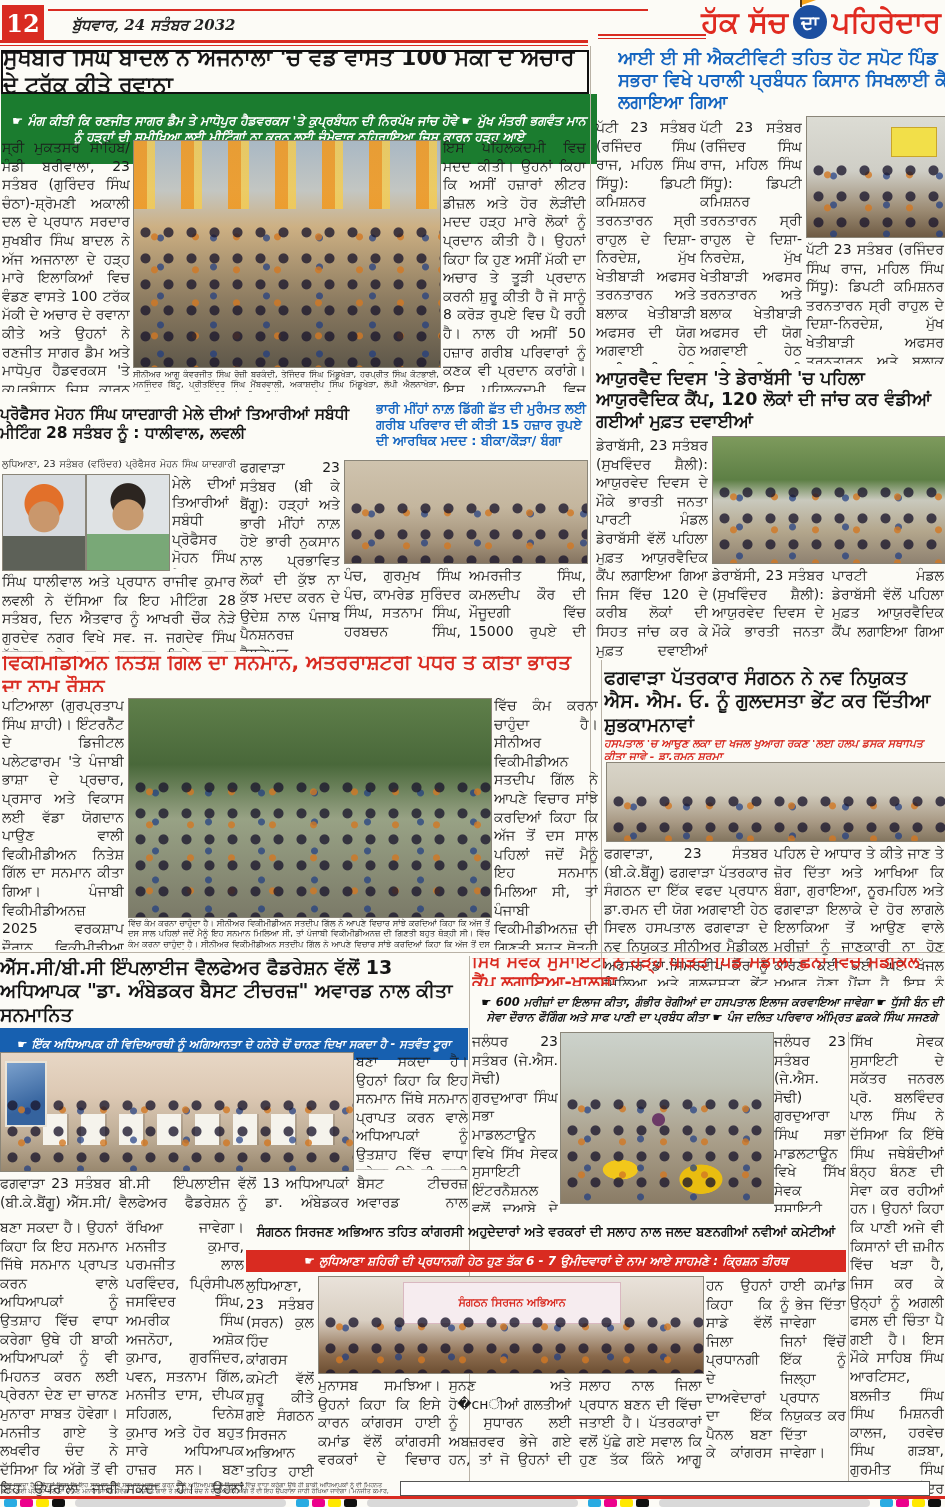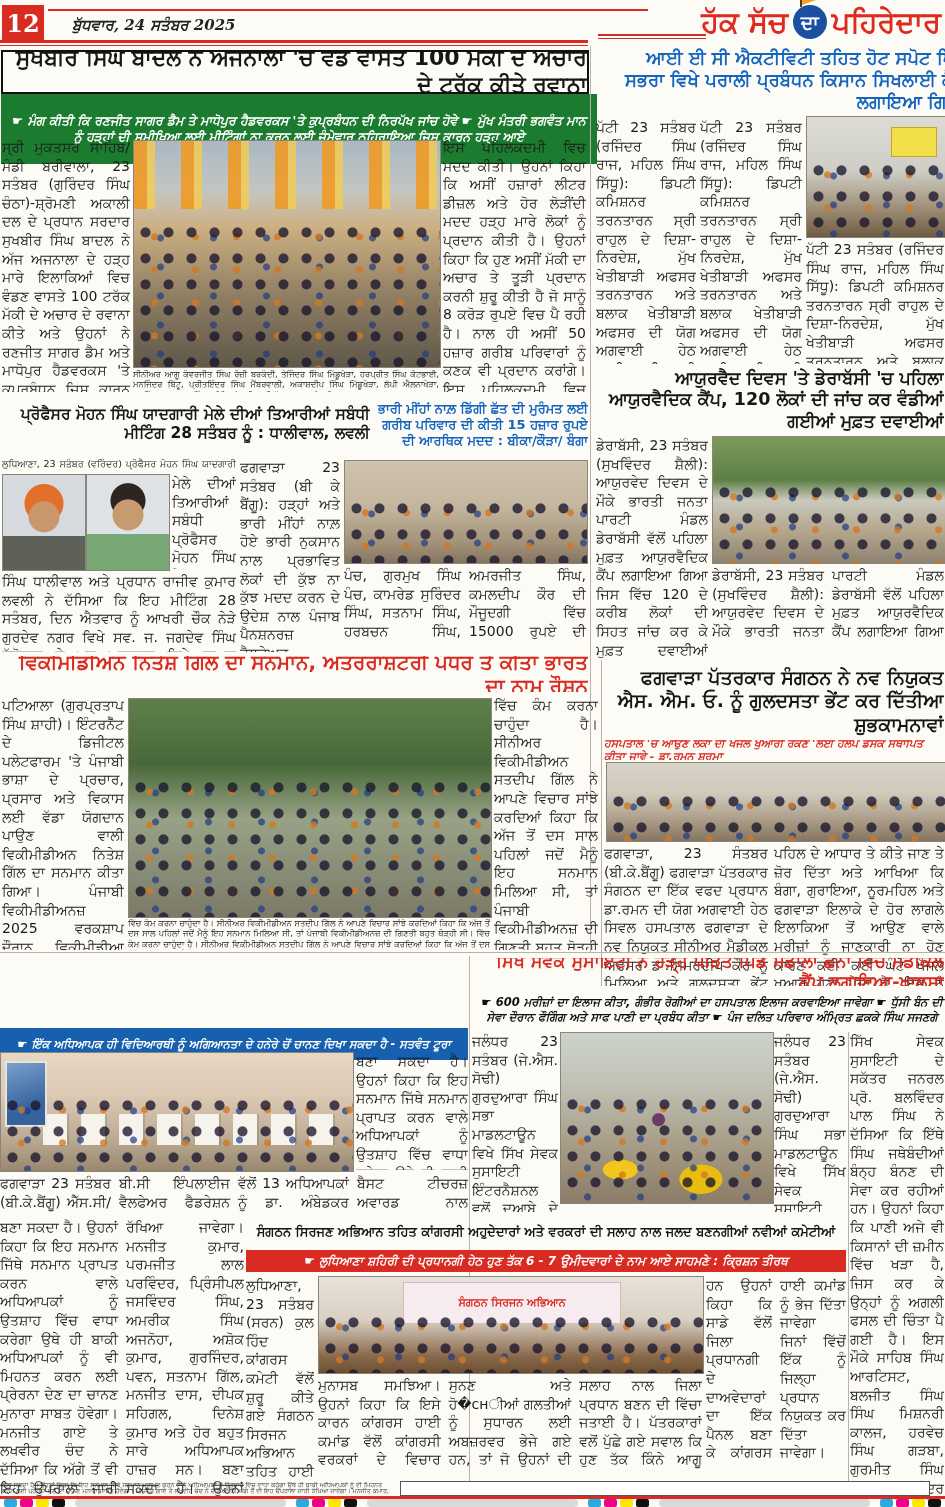--- a/index.html
+++ b/index.html
@@ -1,21 +1,21 @@
 <!DOCTYPE html>
 <html><head>
 <meta charset="utf-8">
 <style>
   html,body{margin:0;padding:0;background:#9a9a9a;}
   #page{position:relative;width:945px;height:1507px;background:#fcfbf6;margin:0 auto;overflow:hidden;
         font-family:"DejaVu Sans","Liberation Sans",sans-serif;color:#161616;}
   .abs{position:absolute;}
   .txt{font-size:14px;line-height:1.33;text-align:justify;overflow:hidden;color:#1c1c1c;}
   .tiny{font-size:8.3px;line-height:1.25;}
-  .hl{display:flex;align-items:center;justify-content:center;text-align:right;font-weight:700;overflow:hidden;line-height:1.22;}
+  .hl{display:flex;align-items:center;justify-content:center;text-align:left;font-weight:700;overflow:hidden;line-height:1.22;}
   .bar{display:flex;align-items:center;justify-content:center;text-align:center;font-weight:700;font-style:italic;overflow:hidden;line-height:1.25;}
   .cols2{column-count:2;column-gap:8px;column-fill:auto;}
   .cols3{column-count:3;column-gap:8px;column-fill:auto;}
   .cols4{column-count:4;column-gap:8px;column-fill:auto;}
   .vline{background:#b9b2a6;width:1px;}
   .hline{background:#b9b2a6;height:1px;}
 
   
   .pgnum{left:2px;top:5px;width:42px;height:37px;background:#d92b21;color:#fff;display:flex;align-items:center;justify-content:center;
          font-size:24px;font-weight:700;font-family:"DejaVu Serif","Liberation Serif",serif;}
@@ -137,21 +137,21 @@
   .chip{width:13px;height:8px;border-radius:2px;}
   .graybar{flex:1;height:8px;border-radius:4px;background:#d9d9d9;margin:0 6px;}
 </style>
 </head>
 <body>
 
 <div id="page">
 
   <div class="abs pgnum">12</div>
   <div class="abs m-rule"></div>
-  <div class="abs date">ਬੁੱਧਵਾਰ, 24 ਸਤੰਬਰ 2025</div>
+  <div class="abs date">ਬੁੱਧਵਾਰ, 24 ਸਤੰਬਰ 2032</div>
   <div class="abs logo">
     <span>ਹੱਕ ਸੱਚ</span>
     <span class="da">
       <span class="flagpole"></span>
       <span class="flag"></span>
       <span>ਦਾ</span>
     </span>
     <span>ਪਹਿਰੇਦਾਰ</span>
   </div>
   <div class="abs logo-under"></div>
@@ -199,20 +199,21 @@
 
   <div class="abs subG">ਹਸਪਤਾਲ 'ਚ ਆਉਣ ਲੋਕਾਂ ਦੀ ਖੱਜਲ ਖੁਆਰੀ ਰੋਕਣ 'ਲਈ ਹੈਲਪ ਡੈਸਕ ਸਥਾਪਿਤ ਕੀਤਾ ਜਾਵੇ - ਡਾ.ਰਮਨ ਸ਼ਰਮਾ</div>
   <div class="abs hl hlG">ਫਗਵਾੜਾ ਪੱਤਰਕਾਰ ਸੰਗਠਨ ਨੇ ਨਵ ਨਿਯੁਕਤ ਐਸ. ਐਮ. ਓ. ਨੂੰ ਗੁਲਦਸਤਾ ਭੇਂਟ ਕਰ ਦਿੱਤੀਆ ਸ਼ੁਭਕਾਮਨਾਵਾਂ</div>
   <div class="abs photo crowd ph-g"></div>
   <div class="abs txt colG1">ਫਗਵਾੜਾ, 23 ਸੰਤਬਰ (ਬੀ.ਕੇ.ਬੈਂਗੂ) ਫਗਵਾੜਾ ਪੱਤਰਕਾਰ ਸੰਗਠਨ ਦਾ ਇੱਕ ਵਫਦ ਪ੍ਰਧਾਨ ਡਾ.ਰਮਨ ਦੀ ਯੋਗ ਅਗਵਾਈ ਹੇਠ ਸਿਵਲ ਹਸਪਤਾਲ ਫਗਵਾੜਾ ਦੇ ਨਵ ਨਿਯੁਕਤ ਸੀਨੀਅਰ ਮੈਡੀਕਲ ਅਫਸਰ ਡਾ.ਸਿਮਰਦੀਪ ਕੌਰ ਨੂੰ ਮਿਲਿਆ ਅਤੇ ਗੁਲਦਸਤਾ ਭੇਂਟ ਕਰ ਸ਼ੁਭਕਾਮਨਾਵਾਂ ਦਿੱਤੀਆਂ। ਇਸ ਮੌਕੇ ਪ੍ਰਧਾਨ ਨੇ ਹਸਪਤਾਲ ਵਿਖੇ ਆਉਣ ਵਾਲੇ ਮਰੀਜ਼ਾਂ ਨੂੰ ਕੋਈ ਵੀ ਮੁਸ਼ਕਿਲ ਦਰਪੇਸ਼ ਨਾ ਆਵੇ ਦੀ ਅਪੀਲ ਕੀਤੀ। ਫਗਵਾੜਾ, 23 ਸੰਤਬਰ (ਬੀ.ਕੇ.ਬੈਂਗੂ) ਫਗਵਾੜਾ ਪੱਤਰਕਾਰ ਸੰਗਠਨ ਦਾ ਇੱਕ ਵਫਦ ਪ੍ਰਧਾਨ ਡਾ.ਰਮਨ ਦੀ ਯੋਗ ਅਗਵਾਈ ਹੇਠ ਸਿਵਲ ਹਸਪਤਾਲ ਫਗਵਾੜਾ ਦੇ ਨਵ ਨਿਯੁਕਤ ਸੀਨੀਅਰ ਮੈਡੀਕਲ ਅਫਸਰ ਡਾ.ਸਿਮਰਦੀਪ ਕੌਰ ਨੂੰ ਮਿਲਿਆ ਅਤੇ ਗੁਲਦਸਤਾ ਭੇਂਟ ਕਰ ਸ਼ੁਭਕਾਮਨਾਵਾਂ ਦਿੱਤੀਆਂ। ਇਸ ਮੌਕੇ ਪ੍ਰਧਾਨ ਨੇ ਹਸਪਤਾਲ ਵਿਖੇ ਆਉਣ ਵਾਲੇ ਮਰੀਜ਼ਾਂ ਨੂੰ ਕੋਈ ਵੀ ਮੁਸ਼ਕਿਲ ਦਰਪੇਸ਼ ਨਾ ਆਵੇ ਦੀ ਅਪੀਲ ਕੀਤੀ।</div>
   <div class="abs txt colG2">ਪਹਿਲ ਦੇ ਆਧਾਰ ਤੇ ਕੀਤੇ ਜਾਣ ਤੇ ਜ਼ੋਰ ਦਿੱਤਾ ਅਤੇ ਆਖਿਆ ਕਿ ਬੰਗਾ, ਗੁਰਾਇਆ, ਨੂਰਮਹਿਲ ਅਤੇ ਫਗਵਾੜਾ ਇਲਾਕੇ ਦੇ ਹੋਰ ਲਾਗਲੇ ਇਲਾਕਿਆ ਤੋਂ ਆਉਣ ਵਾਲੇ ਮਰੀਜ਼ਾਂ ਨੂੰ ਜਾਣਕਾਰੀ ਨਾ ਹੋਣ ਕਾਰਣ ਕਈ ਕਈ ਘੰਟੇ ਖੱਜਲ ਖੁਆਰ ਹੋਣਾ ਪੈਂਦਾ ਹੈ, ਇਸ ਨੂੰ ਰੋਕਣ ਲਈ ਹੈਲਪ ਡੈਸਕ ਸਥਾਪਿਤ ਕੀਤਾ ਜਾਵੇ। ਇਸ ਮੌਕੇ ਮੋਹਿਤ ਸ਼ਰਮਾ, ਸੁਸ਼ੀਲ ਸ਼ਰਮਾ, ਕਮਲਦੀਪ ਸਿੰਘ, ਜੀਵਨ ਸੰਧਾ ਅਤੇ ਹੋਰ ਮੈਂਬਰ ਹਾਜ਼ਰ ਸਨ। ਪਹਿਲ ਦੇ ਆਧਾਰ ਤੇ ਕੀਤੇ ਜਾਣ ਤੇ ਜ਼ੋਰ ਦਿੱਤਾ ਅਤੇ ਆਖਿਆ ਕਿ ਬੰਗਾ, ਗੁਰਾਇਆ, ਨੂਰਮਹਿਲ ਅਤੇ ਫਗਵਾੜਾ ਇਲਾਕੇ ਦੇ ਹੋਰ ਲਾਗਲੇ ਇਲਾਕਿਆ ਤੋਂ ਆਉਣ ਵਾਲੇ ਮਰੀਜ਼ਾਂ ਨੂੰ ਜਾਣਕਾਰੀ ਨਾ ਹੋਣ ਕਾਰਣ ਕਈ ਕਈ ਘੰਟੇ ਖੱਜਲ ਖੁਆਰ ਹੋਣਾ ਪੈਂਦਾ ਹੈ, ਇਸ ਨੂੰ ਰੋਕਣ ਲਈ ਹੈਲਪ ਡੈਸਕ ਸਥਾਪਿਤ ਕੀਤਾ ਜਾਵੇ। ਇਸ ਮੌਕੇ ਮੋਹਿਤ ਸ਼ਰਮਾ, ਸੁਸ਼ੀਲ ਸ਼ਰਮਾ, ਕਮਲਦੀਪ ਸਿੰਘ, ਜੀਵਨ ਸੰਧਾ ਅਤੇ ਹੋਰ ਮੈਂਬਰ ਹਾਜ਼ਰ ਸਨ।</div>
 
   <div class="abs hline" style="left:0;top:952px;width:945px;"></div>
   <div class="abs vline" style="left:469px;top:956px;height:544px;"></div>
 
+  <div class="abs hl hlH">ਐੱਸ.ਸੀ/ਬੀ.ਸੀ ਇੰਪਲਾਈਜ ਵੈਲਫੇਅਰ ਫੈਡਰੇਸ਼ਨ ਵੱਲੋਂ 13 ਅਧਿਆਪਕ "ਡਾ. ਅੰਬੇਡਕਰ ਬੈਸਟ ਟੀਚਰਜ਼" ਅਵਾਰਡ ਨਾਲ ਕੀਤਾ ਸਨਮਾਨਿਤ</div>
   <div class="abs bar blueH">☛ ਇੱਕ ਅਧਿਆਪਕ ਹੀ ਵਿਦਿਆਰਥੀ ਨੂੰ ਅਗਿਆਨਤਾ ਦੇ ਹਨੇਰੇ ਚੋਂ ਚਾਨਣ ਦਿਖਾ ਸਕਦਾ ਹੈ - ਸਤਵੰਤ ਟੂਰਾ</div>
   <div class="abs photo crowd ph-h">
       <span class="ambedkar"></span>
     </div>
   <div class="abs txt colH1">ਬਣਾ ਸਕਦਾ ਹੈ। ਉਹਨਾਂ ਕਿਹਾ ਕਿ ਇਹ ਸਨਮਾਨ ਜਿੱਥੇ ਸਨਮਾਨ ਪ੍ਰਾਪਤ ਕਰਨ ਵਾਲੇ ਅਧਿਆਪਕਾਂ ਨੂੰ ਉਤਸ਼ਾਹ ਵਿੱਚ ਵਾਧਾ ਕਰੇਗਾ ਉਥੇ ਹੀ ਬਾਕੀ ਅਧਿਆਪਕਾਂ ਨੂੰ ਵੀ ਮਿਹਨਤ ਕਰਨ ਲਈ ਪ੍ਰੇਰਨਾ ਦੇਣ ਦਾ ਚਾਨਣ ਮੁਨਾਰਾ ਸਾਬਤ ਹੋਵੇਗਾ। ਮਨਜੀਤ ਗਾਏ ਤੇ ਲਖਵੀਰ ਚੰਦ ਨੇ ਦੱਸਿਆ ਕਿ ਅੱਗੇ ਤੋਂ ਵੀ ਇਹ ਉਪਰਾਲਾ ਜਾਰੀ ਰੱਖਿਆ ਜਾਵੇਗਾ। ਮਨਜੀਤ ਕੁਮਾਰ, ਪਰਮਜੀਤ ਲਾਲ ਪਰਵਿੰਦਰ, ਪ੍ਰਿੰਸੀਪਲ ਜਸਵਿੰਦਰ ਸਿੰਘ, ਅਮਰੀਕ ਸਿੰਘ ਅਜਨੋਹਾ, ਅਸ਼ੋਕ ਕੁਮਾਰ, ਗੁਰਜਿੰਦਰ, ਪਵਨ, ਸਤਨਾਮ ਗਿੱਲ, ਮਨਜੀਤ ਦਾਸ, ਦੀਪਕ ਸਹਿਗਲ, ਦਿਨੇਸ਼ ਕੁਮਾਰ ਅਤੇ ਹੋਰ ਬਹੁਤ ਸਾਰੇ ਅਧਿਆਪਕ ਹਾਜ਼ਰ ਸਨ।</div>
   <div class="abs txt stripH cols4">ਫਗਵਾੜਾ 23 ਸਤੰਬਰ (ਬੀ.ਕੇ.ਬੈਂਗੂ) ਐੱਸ.ਸੀ/ਬੀ.ਸੀ ਇੰਪਲਾਈਜ ਵੈਲਫੇਅਰ ਫੈਡਰੇਸ਼ਨ ਵੱਲੋਂ 13 ਅਧਿਆਪਕਾਂ ਨੂੰ ਡਾ. ਅੰਬੇਡਕਰ ਬੈਸਟ ਟੀਚਰਜ਼ ਅਵਾਰਡ ਨਾਲ ਸਨਮਾਨਿਤ ਕੀਤਾ ਗਿਆ। ਇਸ ਮੌਕੇ ਲੈਕਚਰਾਰ ਸਰੀਰਕ ਸਿੱਖਿਆ ਸ ਸ ਸ ਸ ਮੰਢਾਲੀ ਸ਼ਹੀਦ ਭਗਤ ਸਿੰਘ ਨਗਰ ਅਤੇ ਬਹੁਤ ਸਾਰੇ ਅਧਿਆਪਕ ਹਾਜ਼ਰ ਸਨ। ਫਗਵਾੜਾ 23 ਸਤੰਬਰ (ਬੀ.ਕੇ.ਬੈਂਗੂ) ਐੱਸ.ਸੀ/ਬੀ.ਸੀ ਇੰਪਲਾਈਜ ਵੈਲਫੇਅਰ ਫੈਡਰੇਸ਼ਨ ਵੱਲੋਂ 13 ਅਧਿਆਪਕਾਂ ਨੂੰ ਡਾ. ਅੰਬੇਡਕਰ ਬੈਸਟ ਟੀਚਰਜ਼ ਅਵਾਰਡ ਨਾਲ ਸਨਮਾਨਿਤ ਕੀਤਾ ਗਿਆ। ਇਸ ਮੌਕੇ ਲੈਕਚਰਾਰ ਸਰੀਰਕ ਸਿੱਖਿਆ ਸ ਸ ਸ ਸ ਮੰਢਾਲੀ ਸ਼ਹੀਦ ਭਗਤ ਸਿੰਘ ਨਗਰ ਅਤੇ ਬਹੁਤ ਸਾਰੇ ਅਧਿਆਪਕ ਹਾਜ਼ਰ ਸਨ।</div>
   <div class="abs txt colsH2 cols2">ਬਣਾ ਸਕਦਾ ਹੈ। ਉਹਨਾਂ ਕਿਹਾ ਕਿ ਇਹ ਸਨਮਾਨ ਜਿੱਥੇ ਸਨਮਾਨ ਪ੍ਰਾਪਤ ਕਰਨ ਵਾਲੇ ਅਧਿਆਪਕਾਂ ਨੂੰ ਉਤਸ਼ਾਹ ਵਿੱਚ ਵਾਧਾ ਕਰੇਗਾ ਉਥੇ ਹੀ ਬਾਕੀ ਅਧਿਆਪਕਾਂ ਨੂੰ ਵੀ ਮਿਹਨਤ ਕਰਨ ਲਈ ਪ੍ਰੇਰਨਾ ਦੇਣ ਦਾ ਚਾਨਣ ਮੁਨਾਰਾ ਸਾਬਤ ਹੋਵੇਗਾ। ਮਨਜੀਤ ਗਾਏ ਤੇ ਲਖਵੀਰ ਚੰਦ ਨੇ ਦੱਸਿਆ ਕਿ ਅੱਗੇ ਤੋਂ ਵੀ ਇਹ ਉਪਰਾਲਾ ਜਾਰੀ ਰੱਖਿਆ ਜਾਵੇਗਾ। ਮਨਜੀਤ ਕੁਮਾਰ, ਪਰਮਜੀਤ ਲਾਲ ਪਰਵਿੰਦਰ, ਪ੍ਰਿੰਸੀਪਲ ਜਸਵਿੰਦਰ ਸਿੰਘ, ਅਮਰੀਕ ਸਿੰਘ ਅਜਨੋਹਾ, ਅਸ਼ੋਕ ਕੁਮਾਰ, ਗੁਰਜਿੰਦਰ, ਪਵਨ, ਸਤਨਾਮ ਗਿੱਲ, ਮਨਜੀਤ ਦਾਸ, ਦੀਪਕ ਸਹਿਗਲ, ਦਿਨੇਸ਼ ਕੁਮਾਰ ਅਤੇ ਹੋਰ ਬਹੁਤ ਸਾਰੇ ਅਧਿਆਪਕ ਹਾਜ਼ਰ ਸਨ। ਬਣਾ ਸਕਦਾ ਹੈ। ਉਹਨਾਂ ਕਿਹਾ ਕਿ ਇਹ ਸਨਮਾਨ ਜਿੱਥੇ ਸਨਮਾਨ ਪ੍ਰਾਪਤ ਕਰਨ ਵਾਲੇ ਅਧਿਆਪਕਾਂ ਨੂੰ ਉਤਸ਼ਾਹ ਵਿੱਚ ਵਾਧਾ ਕਰੇਗਾ ਉਥੇ ਹੀ ਬਾਕੀ ਅਧਿਆਪਕਾਂ ਨੂੰ ਵੀ ਮਿਹਨਤ ਕਰਨ ਲਈ ਪ੍ਰੇਰਨਾ ਦੇਣ ਦਾ ਚਾਨਣ ਮੁਨਾਰਾ ਸਾਬਤ ਹੋਵੇਗਾ। ਮਨਜੀਤ ਗਾਏ ਤੇ ਲਖਵੀਰ ਚੰਦ ਨੇ ਦੱਸਿਆ ਕਿ ਅੱਗੇ ਤੋਂ ਵੀ ਇਹ ਉਪਰਾਲਾ ਜਾਰੀ ਰੱਖਿਆ ਜਾਵੇਗਾ। ਮਨਜੀਤ ਕੁਮਾਰ, ਪਰਮਜੀਤ ਲਾਲ ਪਰਵਿੰਦਰ, ਪ੍ਰਿੰਸੀਪਲ ਜਸਵਿੰਦਰ ਸਿੰਘ, ਅਮਰੀਕ ਸਿੰਘ ਅਜਨੋਹਾ, ਅਸ਼ੋਕ ਕੁਮਾਰ, ਗੁਰਜਿੰਦਰ, ਪਵਨ, ਸਤਨਾਮ ਗਿੱਲ, ਮਨਜੀਤ ਦਾਸ, ਦੀਪਕ ਸਹਿਗਲ, ਦਿਨੇਸ਼ ਕੁਮਾਰ ਅਤੇ ਹੋਰ ਬਹੁਤ ਸਾਰੇ ਅਧਿਆਪਕ ਹਾਜ਼ਰ ਸਨ। ਬਣਾ ਸਕਦਾ ਹੈ। ਉਹਨਾਂ ਕਿਹਾ ਕਿ ਇਹ ਸਨਮਾਨ ਜਿੱਥੇ ਸਨਮਾਨ ਪ੍ਰਾਪਤ ਕਰਨ ਵਾਲੇ ਅਧਿਆਪਕਾਂ ਨੂੰ ਉਤਸ਼ਾਹ ਵਿੱਚ ਵਾਧਾ ਕਰੇਗਾ ਉਥੇ ਹੀ ਬਾਕੀ ਅਧਿਆਪਕਾਂ ਨੂੰ ਵੀ ਮਿਹਨਤ ਕਰਨ ਲਈ ਪ੍ਰੇਰਨਾ ਦੇਣ ਦਾ ਚਾਨਣ ਮੁਨਾਰਾ ਸਾਬਤ ਹੋਵੇਗਾ। ਮਨਜੀਤ ਗਾਏ ਤੇ ਲਖਵੀਰ ਚੰਦ ਨੇ ਦੱਸਿਆ ਕਿ ਅੱਗੇ ਤੋਂ ਵੀ ਇਹ ਉਪਰਾਲਾ ਜਾਰੀ ਰੱਖਿਆ ਜਾਵੇਗਾ। ਮਨਜੀਤ ਕੁਮਾਰ, ਪਰਮਜੀਤ ਲਾਲ ਪਰਵਿੰਦਰ, ਪ੍ਰਿੰਸੀਪਲ ਜਸਵਿੰਦਰ ਸਿੰਘ, ਅਮਰੀਕ ਸਿੰਘ ਅਜਨੋਹਾ, ਅਸ਼ੋਕ ਕੁਮਾਰ, ਗੁਰਜਿੰਦਰ, ਪਵਨ, ਸਤਨਾਮ ਗਿੱਲ, ਮਨਜੀਤ ਦਾਸ, ਦੀਪਕ ਸਹਿਗਲ, ਦਿਨੇਸ਼ ਕੁਮਾਰ ਅਤੇ ਹੋਰ ਬਹੁਤ ਸਾਰੇ ਅਧਿਆਪਕ ਹਾਜ਼ਰ ਸਨ।</div>
 
   <div class="abs hl hlI">ਸਿੱਖ ਸੇਵਕ ਸੁਸਾਇਟੀ ਨੇ ਹੜ੍ਹ ਪੀੜਤ ਪਿੰਡ ਮੰਡਾਲਾ ਛੰਨਾ ਵਿਚ ਮੈਡੀਕਲ ਕੈਂਪ ਲਗਾਇਆ-ਖਾਲਸਾ</div>
   <div class="abs bar subI">☛ 600 ਮਰੀਜ਼ਾਂ ਦਾ ਇਲਾਜ ਕੀਤਾ, ਗੰਭੀਰ ਰੋਗੀਆਂ ਦਾ ਹਸਪਤਾਲ ਇਲਾਜ ਕਰਵਾਇਆ ਜਾਵੇਗਾ ☛ ਧੁੱਸੀ ਬੰਨ ਦੀ ਸੇਵਾ ਦੌਰਾਨ ਫੌਗਿੰਗ ਅਤੇ ਸਾਫ ਪਾਣੀ ਦਾ ਪ੍ਰਬੰਧ ਕੀਤਾ ☛ ਪੰਜ ਦਲਿਤ ਪਰਿਵਾਰ ਅੰਮ੍ਰਿਤ ਛਕਕੇ ਸਿੰਘ ਸਜਣਗੇ</div>

